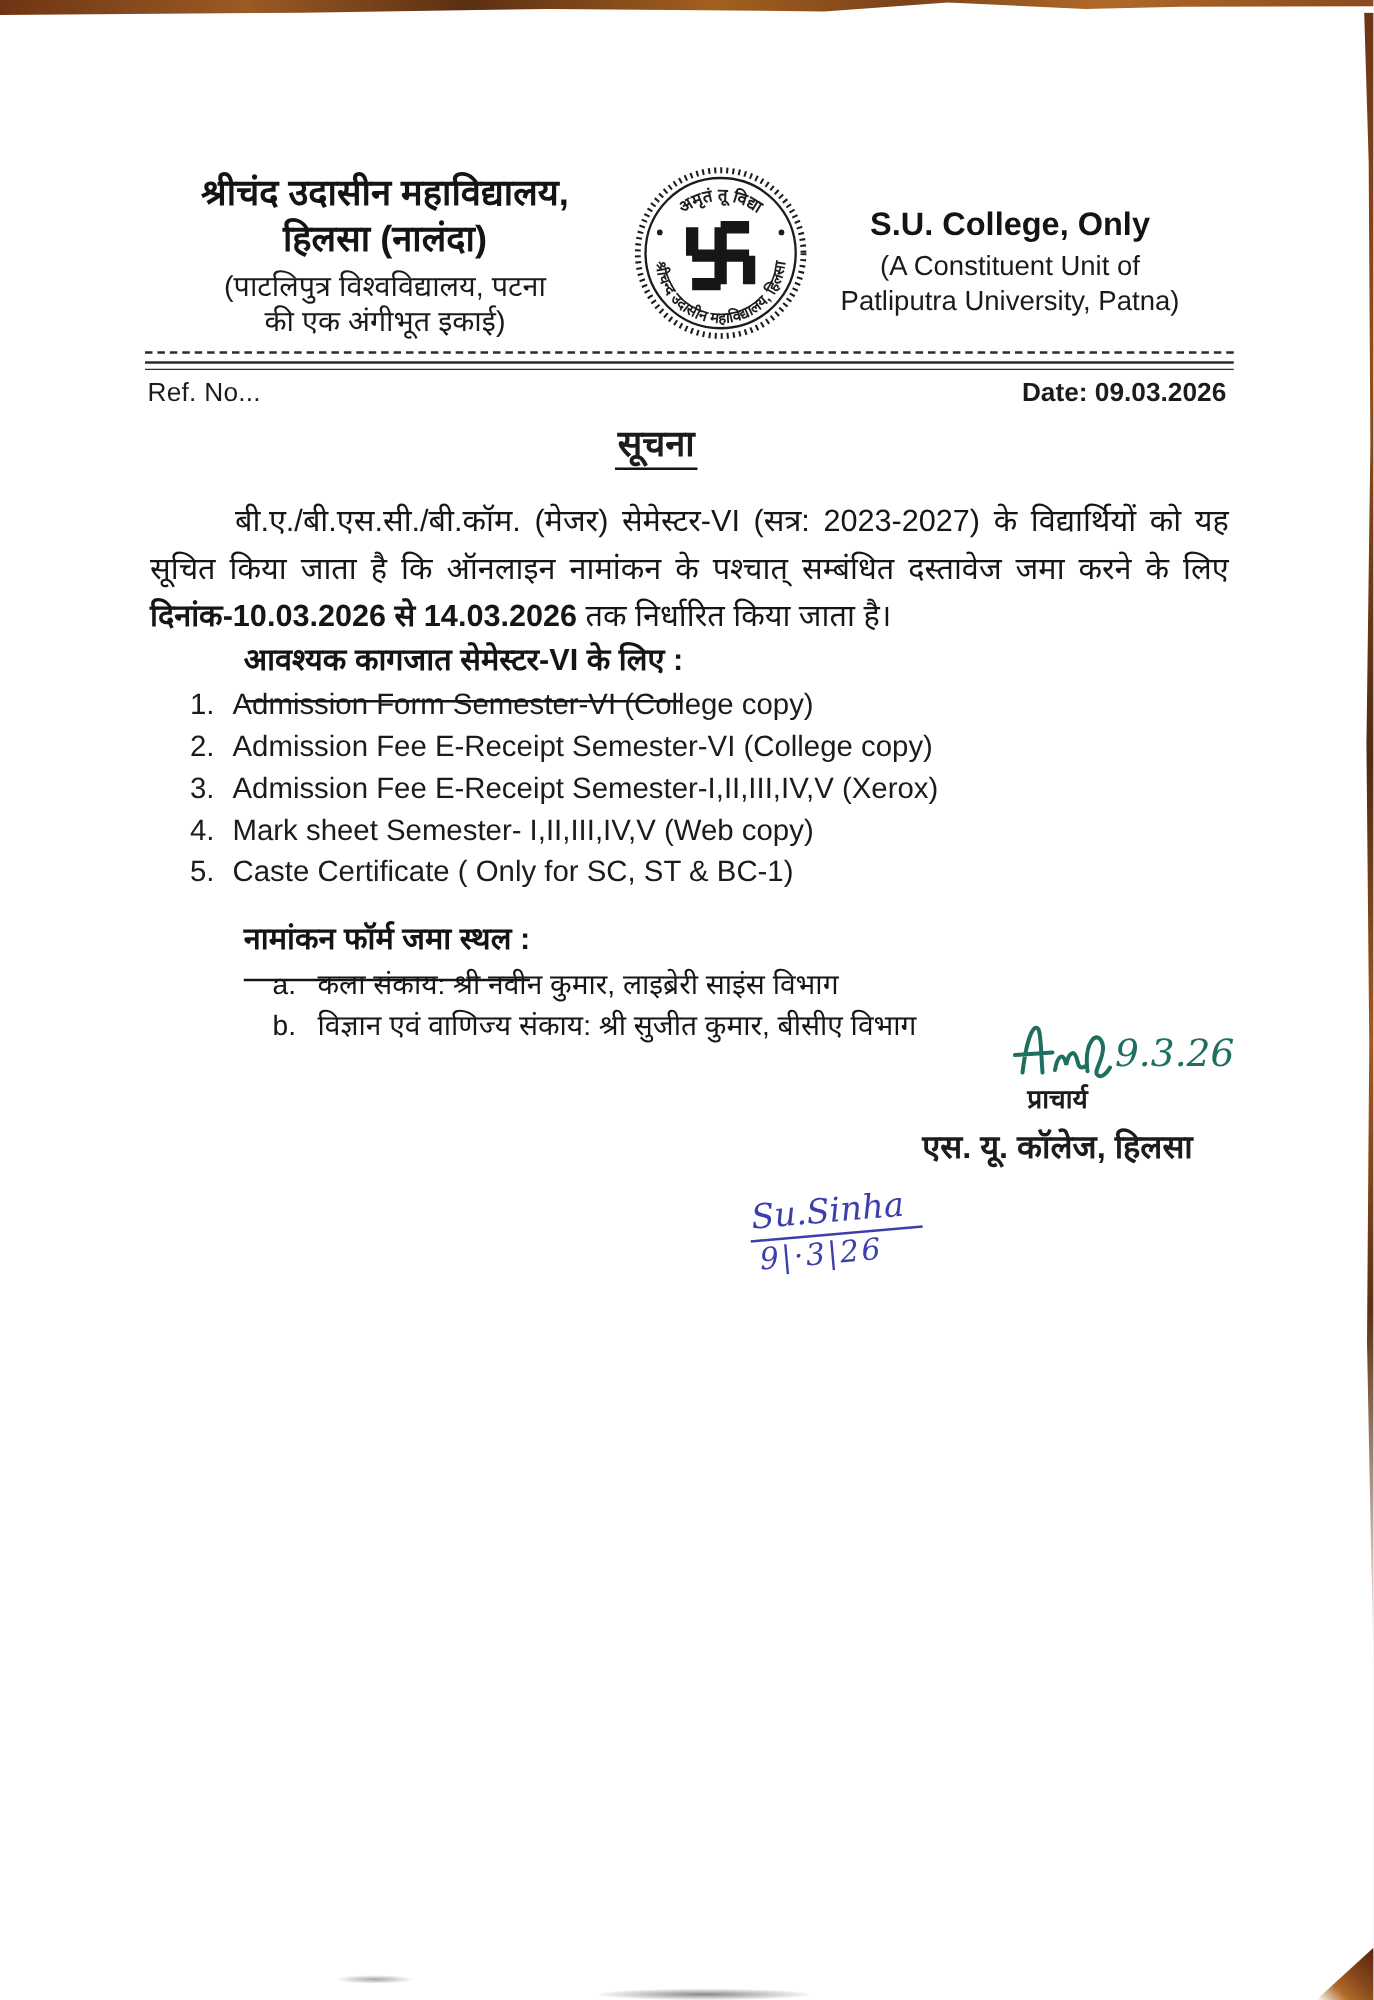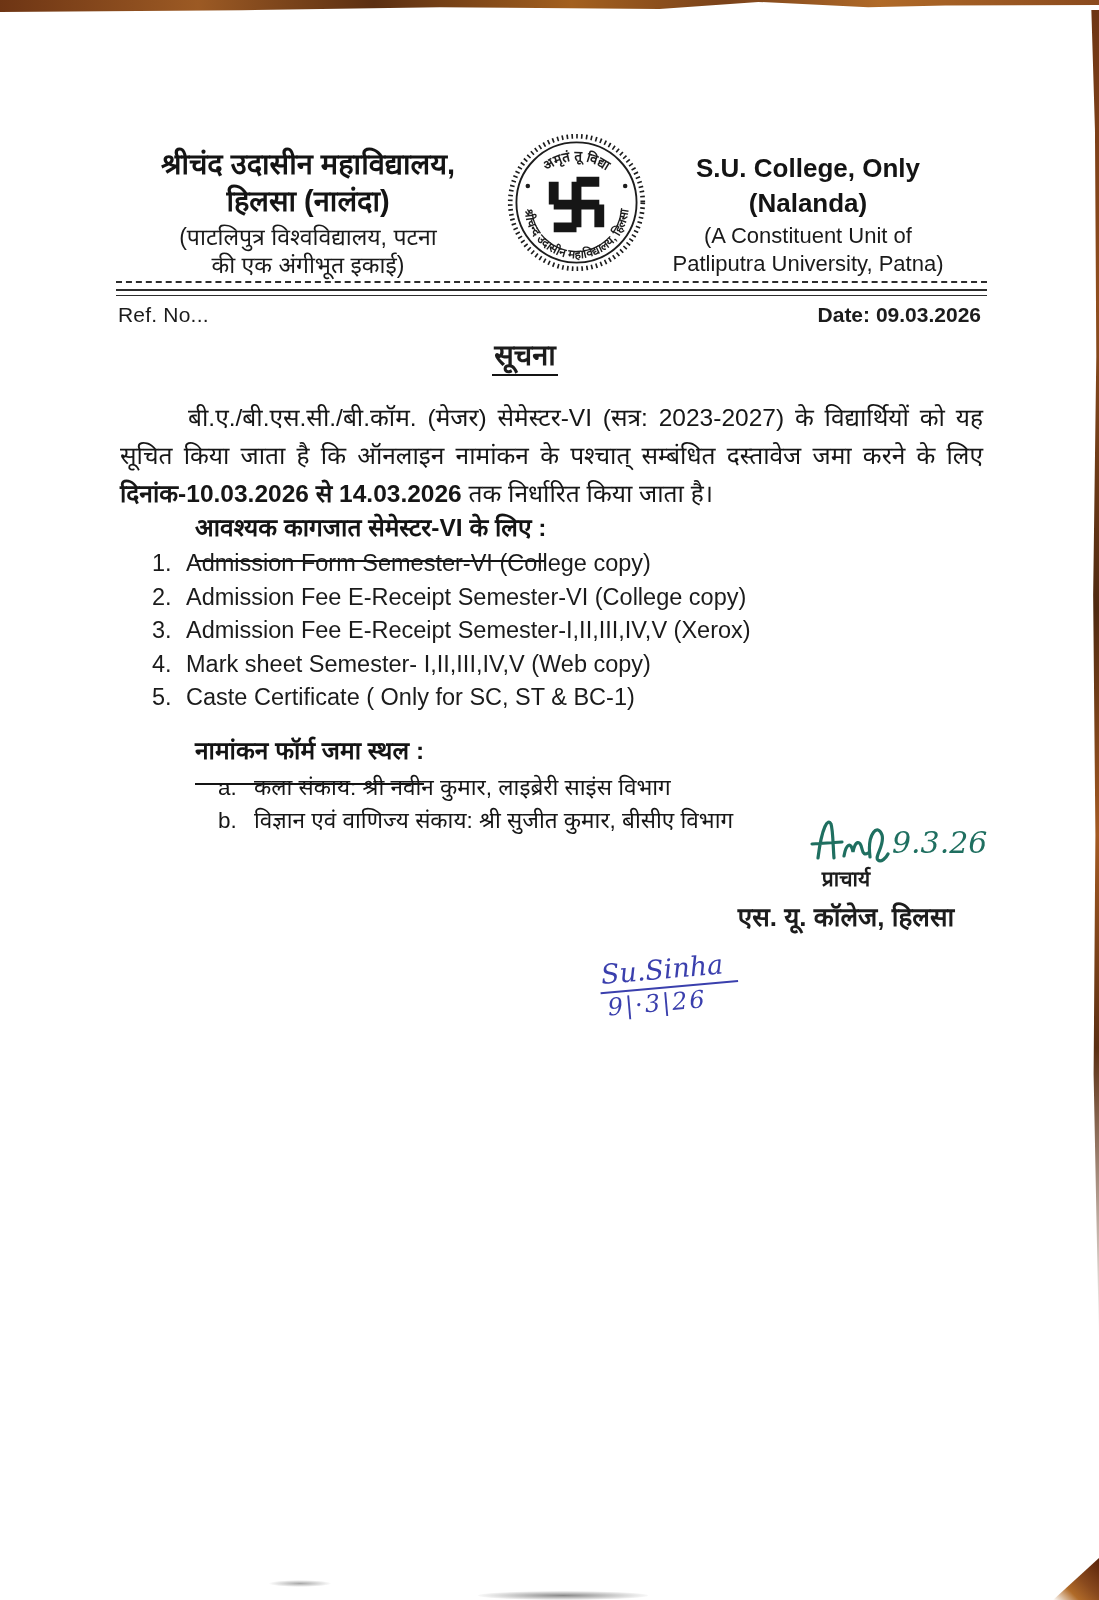--- a/index.html
+++ b/index.html
@@ -28,21 +28,21 @@
     position:absolute;right:0;bottom:0;width:46px;height:42px;
     background:linear-gradient(225deg,#58210a 0%,#8a4a1e 45%,#b06a28 70%,rgba(176,106,40,0) 100%);
     clip-path:polygon(100% 0,100% 100%,0 100%);
   }
   .smudge-a{position:absolute;left:268px;top:1580px;width:64px;height:7px;border-radius:50%;
     background:radial-gradient(ellipse,rgba(60,60,60,.45),rgba(60,60,60,0) 70%);}
   .smudge-b{position:absolute;left:478px;top:1591px;width:170px;height:9px;border-radius:50%;
     background:radial-gradient(ellipse,rgba(40,40,40,.55),rgba(40,40,40,0) 75%);}
 
   
-  .header{position:absolute;top:128px;left:112px;right:132px;display:flex;align-items:flex-end;}
+  .header{position:absolute;top:128px;left:112px;right:132px;display:flex;align-items:center;}
   .hdr-left{width:392px;text-align:center;}
   .hdr-left-main{font-size:29px;font-weight:700;line-height:1.28;color:#141414;}
   .hdr-left-sub{font-size:23px;line-height:1.22;margin-top:3px;color:#1a1a1a;}
   .seal-wrap{width:145px;flex:0 0 145px;margin-top:2px;}
   .hdr-right{flex:1;text-align:center;padding-top:10px;}
   .hdr-right-main{font-size:26px;font-weight:700;line-height:1.32;color:#141414;}
   .hdr-right-sub{font-size:22px;line-height:1.3;margin-top:2px;color:#1a1a1a;}
 
   
   .sep-dashed{position:absolute;top:281px;left:116px;right:112px;border-top:2.5px dashed #2c2c2c;}
@@ -123,21 +123,20 @@
         </text>
         <circle cx="23" cy="54" r="2.2" fill="#1d1d1d"></circle>
         <circle cx="117" cy="54" r="2.2" fill="#1d1d1d"></circle>
         <path d="M70,50 L70,94 M48,72 L92,72 M70,50 L92,50 M92,72 L92,94 M70,94 L48,94 M48,72 L48,50" fill="none" stroke="#161616" stroke-width="9.5"></path>
       </svg>
     </div>
 
     <div class="hdr-right">
       <div class="hdr-right-main">
         <div>S.U. College, Only</div>
-        <div>(Nalanda)</div>
       </div>
       <div class="hdr-right-sub">
         <div>(A Constituent Unit of</div>
         <div>Patliputra University, Patna)</div>
       </div>
     </div>
   </div>
 
   <div class="sep-dashed"></div>
   <div class="sep-double"></div>

